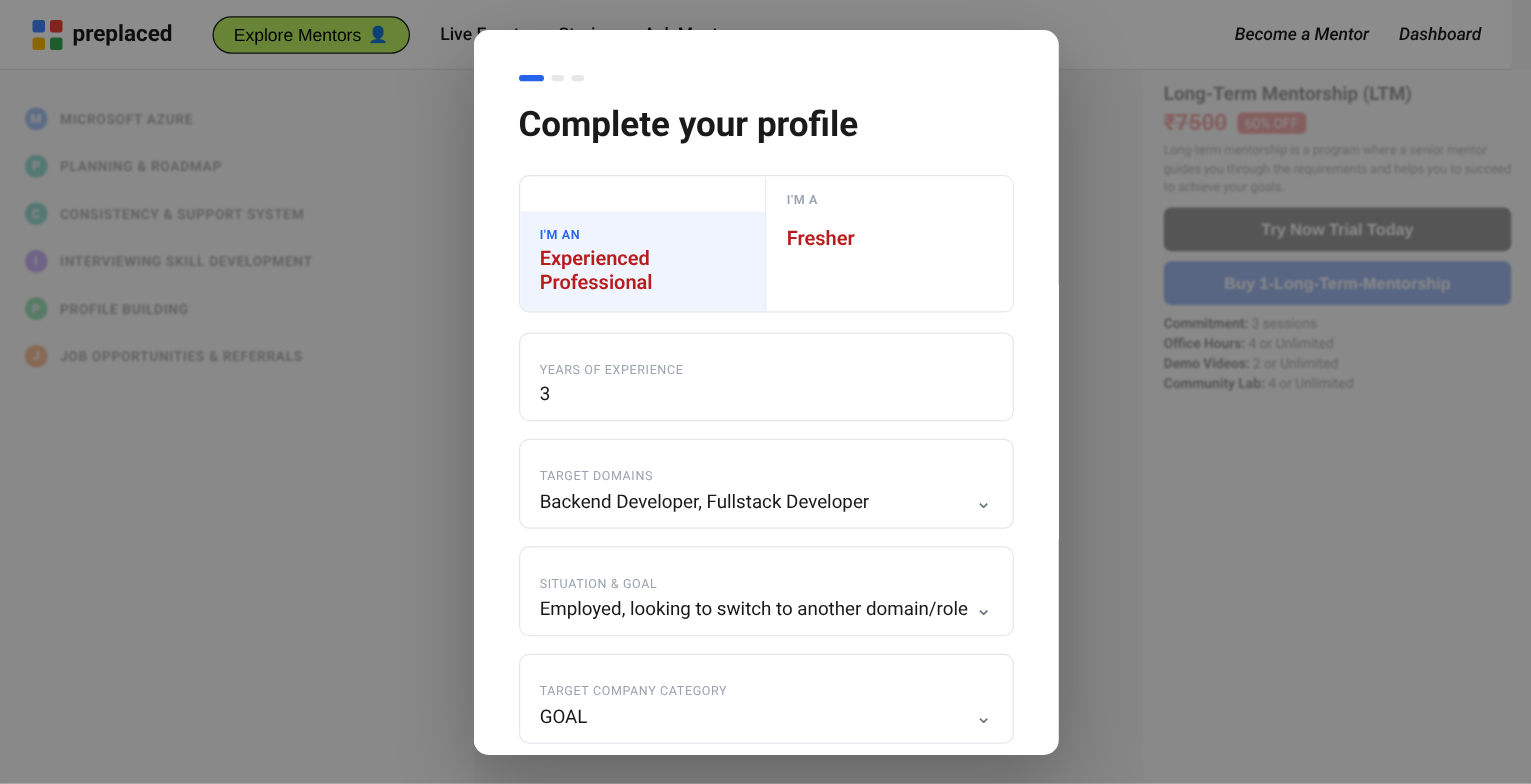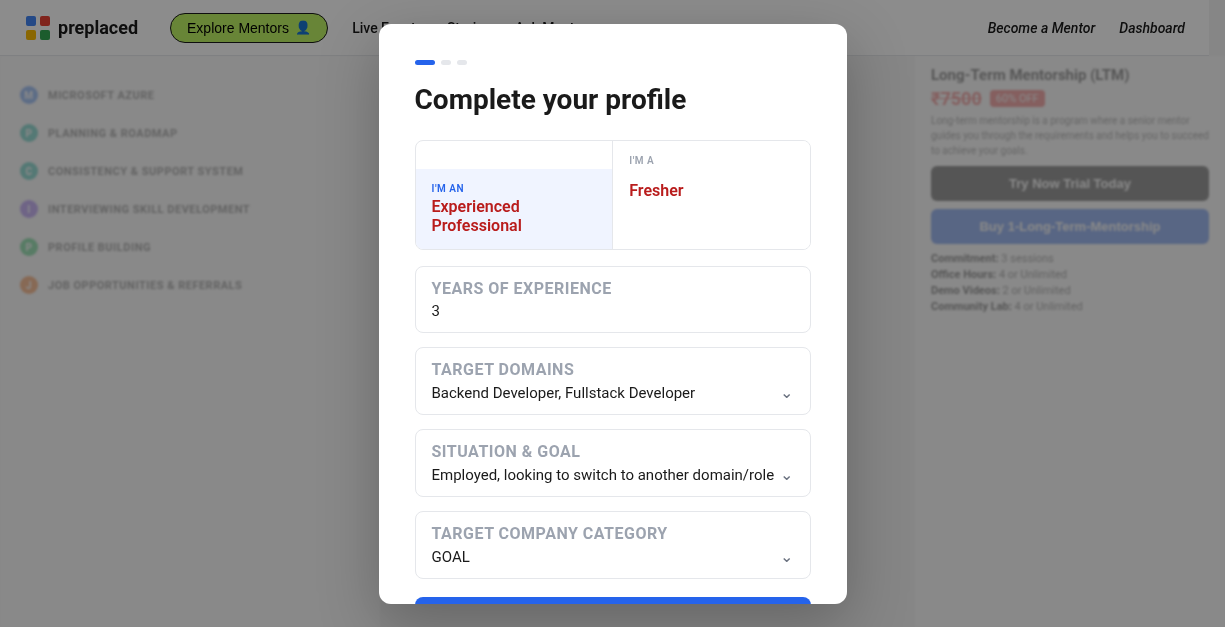--- a/index.html
+++ b/index.html
@@ -285,26 +285,27 @@
 
     
     .form-field {
       border: 1.5px solid #e5e7eb;
       border-radius: 8px;
       padding: 12px 16px;
       margin-bottom: 14px;
       background: #fff;
     }
     .field-label {
-      font-size: 16px;
-      font-weight: 700;
+      font-size: 10px;
+      font-weight: 400;
       color: #9ca3af;
       text-transform: uppercase;
       letter-spacing: 0.5px;
       margin-bottom: 4px;
+      margin-top: 12px;
     }
     .field-value {
       font-size: 15px;
       color: #1a1a1a;
       font-weight: 400;
     }
     .field-row {
       display: flex;
       align-items: center;
       justify-content: space-between;

